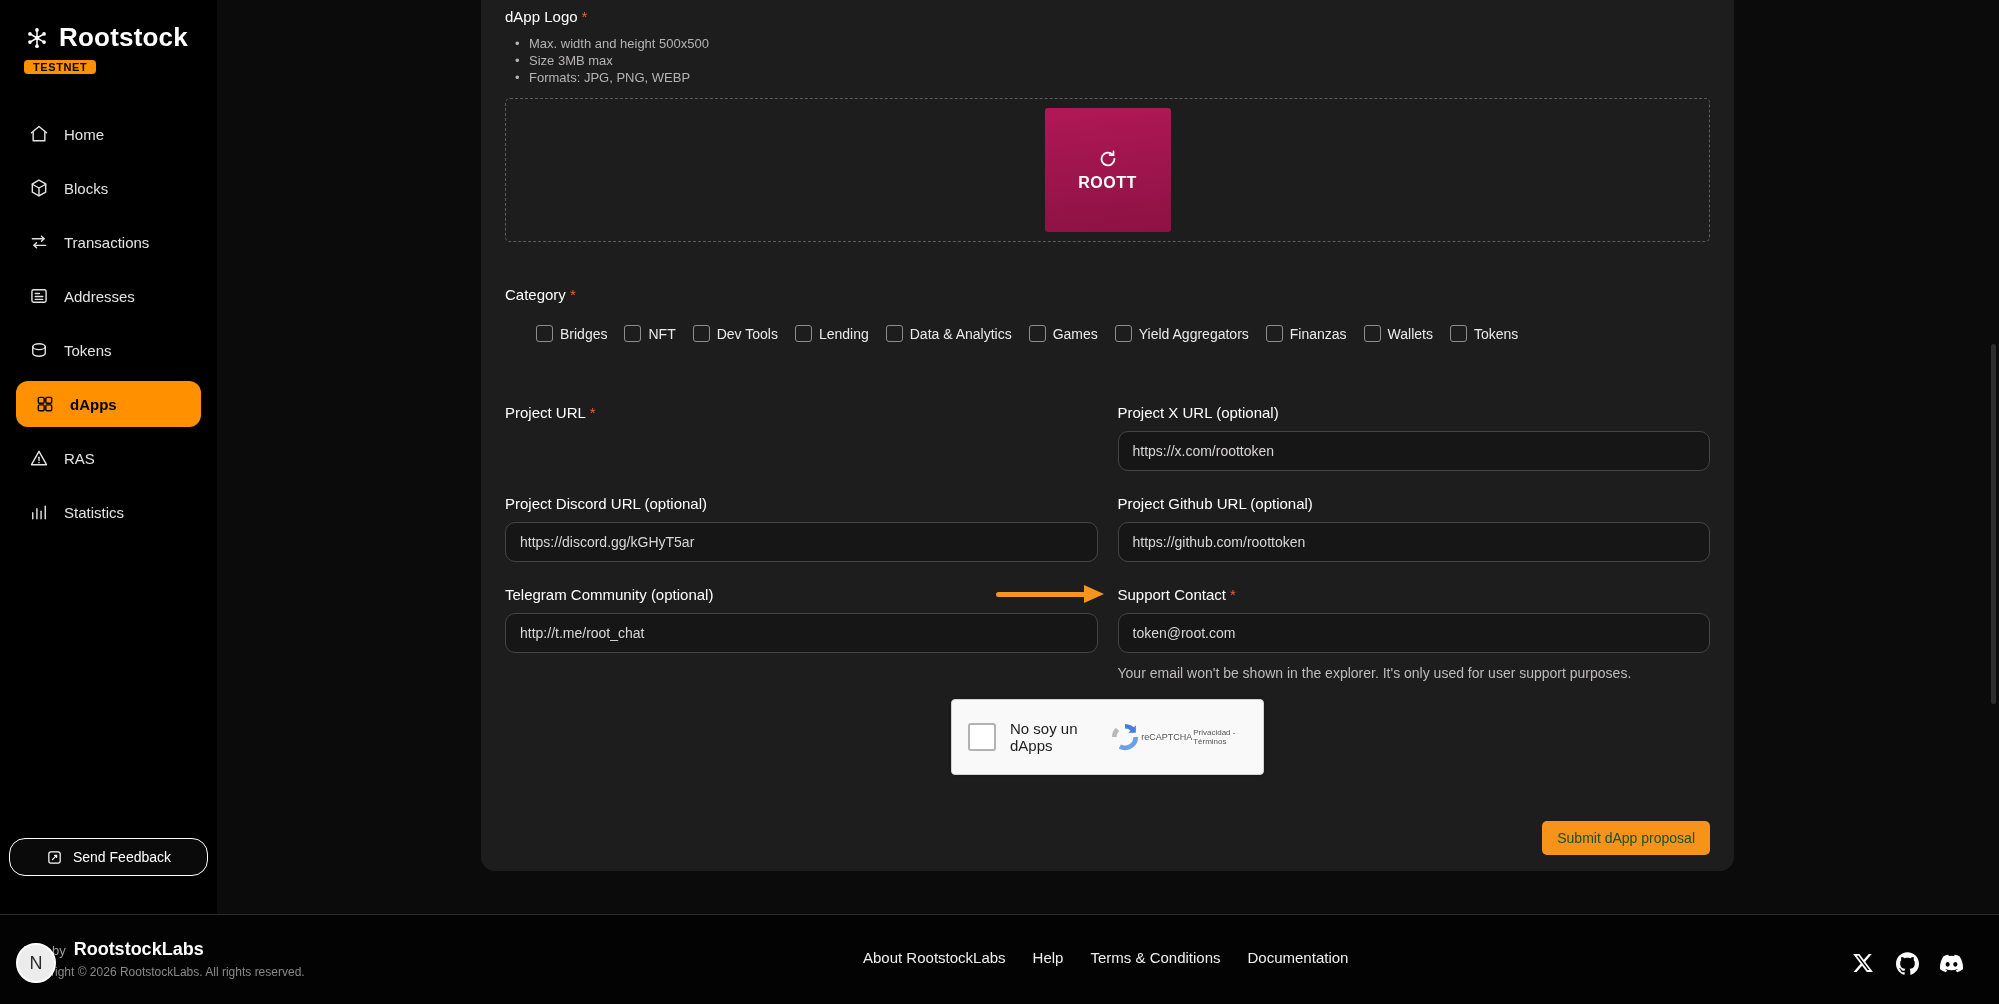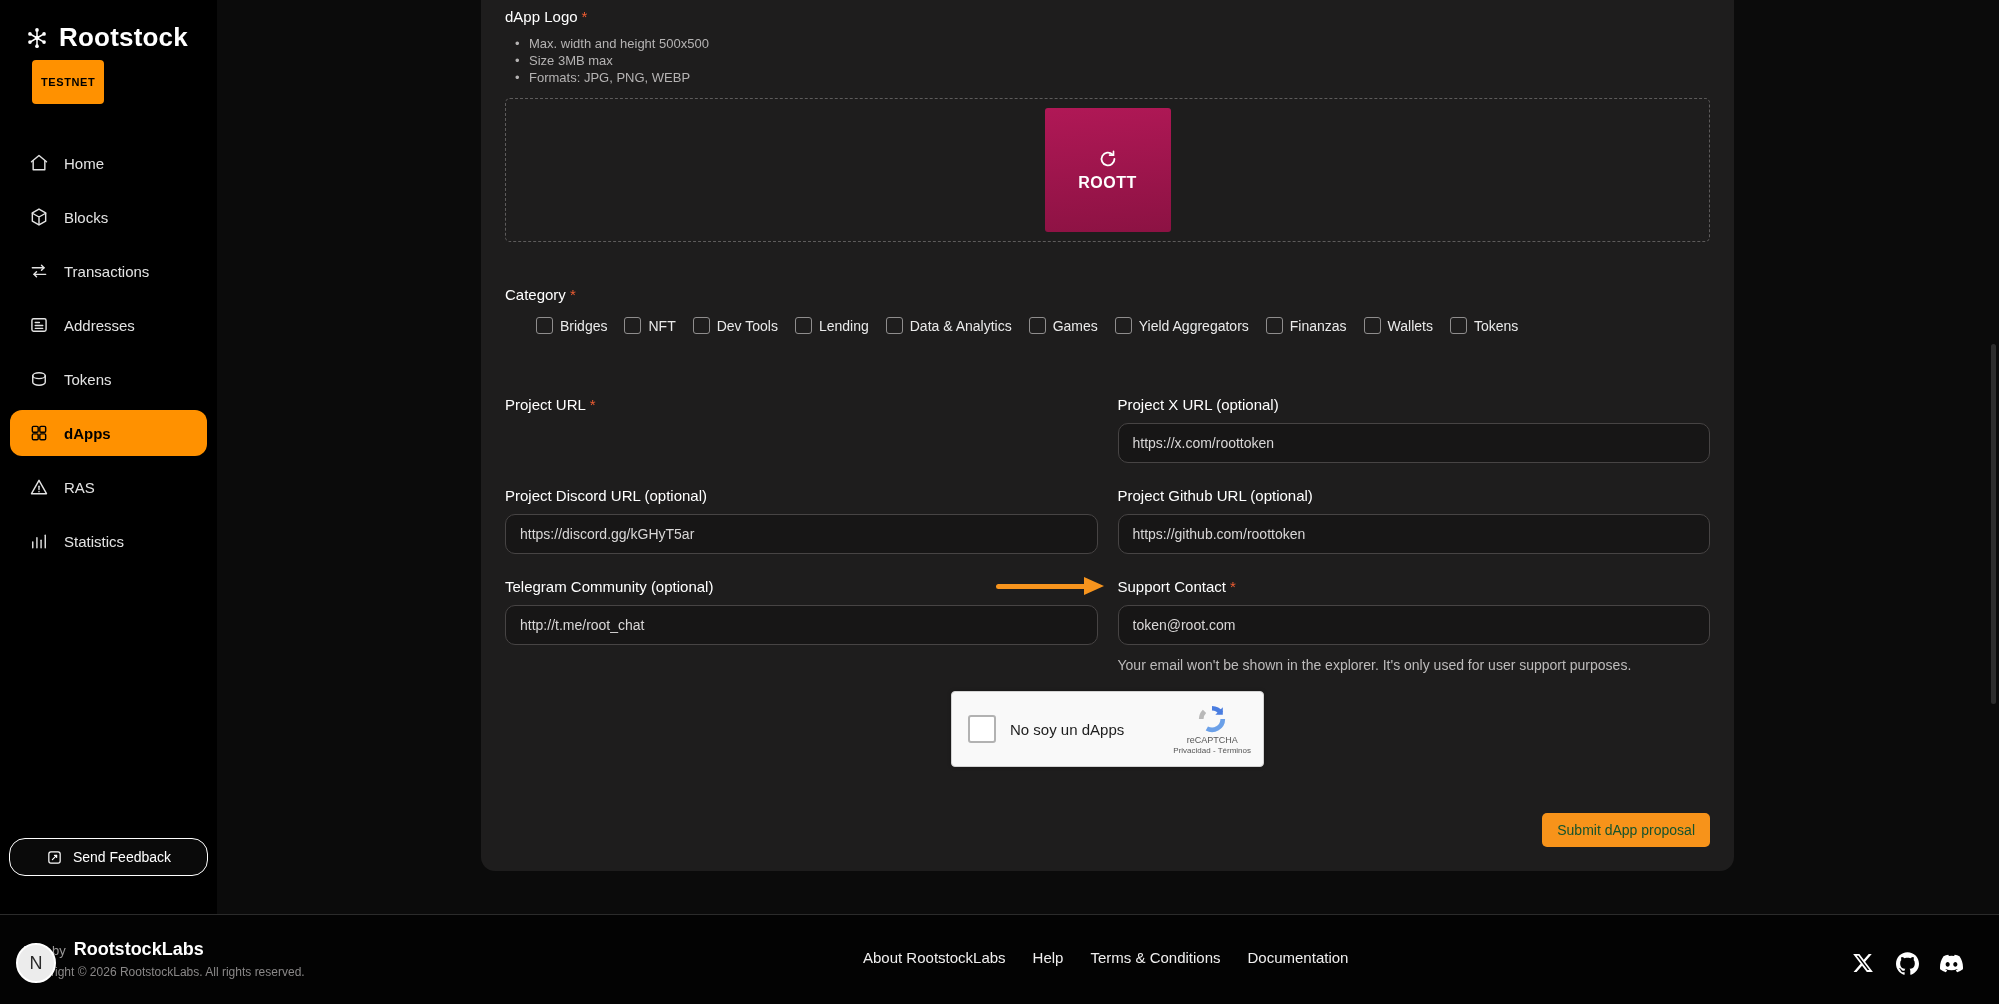--- a/index.html
+++ b/index.html
@@ -7,27 +7,27 @@
   .page { position:relative; width:1999px; height:1004px; background:#0b0b0b; overflow:hidden; }
 
   
   .top-region { display:flex; height:914px; }
   .sidebar { position:relative; width:217px; flex-shrink:0; background:#000; }
   .main { position:relative; flex:1; background:#0b0b0b; }
 
   
   .brand { display:flex; align-items:center; gap:9px; padding:22px 0 0 24px; }
   .brand-text { color:#fff; font-size:26px; font-weight:bold; letter-spacing:.2px; }
-  .testnet-badge { display:inline-block; margin:7px 0 0 32px; background:#ff9100; color:#000;
-    font-size:11px; font-weight:bold; letter-spacing:.6px; padding:16px 9px; border-radius:4px; }
+  .testnet-badge { display:inline-block; margin:7px 0 0 24px; background:#ff9100; color:#000;
+    font-size:11px; font-weight:bold; letter-spacing:.6px; padding:1px 9px; border-radius:4px; }
   .nav { margin-top:32px; }
   .nav-item { display:flex; align-items:center; gap:14px; height:54px; padding-left:28px;
     color:#e3e3e3; font-size:15px; cursor:pointer; }
   .nav-item .nav-icon { display:flex; width:22px; justify-content:center; }
-  .nav-item.active { background:#ff9100; color:#000; margin:4px 10px; padding-left:18px;
+  .nav-item.active { background:#ff9100; color:#000; margin:4px 16px; padding-left:18px;
     height:46px; border-radius:12px; font-weight:bold; }
   .feedback-btn { position:absolute; left:9px; right:9px; top:838px; height:38px;
     display:flex; align-items:center; justify-content:center; gap:10px;
     border:1.5px solid #fff; border-radius:16px; background:#0a0a0a; color:#fff;
     font-size:14px; cursor:pointer; }
 
   
   .card { position:absolute; left:264px; top:0; width:1253px; height:871px;
     background:#1e1d1d; border-radius:0 0 14px 14px; padding:8px 24px 0 24px; overflow:hidden; }
   .section-label { color:#fff; font-size:15px; }
@@ -36,21 +36,21 @@
   .logo-reqs li { color:#b5b3b3; font-size:13px; line-height:17px; padding-left:14px; position:relative; }
   .logo-reqs li::before { content:"•"; position:absolute; left:0; color:#b5b3b3; }
   .upload-area { margin-top:12px; height:144px; border:1px dashed #5d5b5b; border-radius:5px;
     display:flex; align-items:center; justify-content:center; }
   .logo-tile { width:126px; height:124px; border-radius:3px;
     background:linear-gradient(175deg,#b01856 0%,#8c1243 100%);
     display:flex; flex-direction:column; align-items:center; justify-content:center; gap:4px; }
   .logo-tile .tile-name { color:#fff; font-size:16px; font-weight:bold; letter-spacing:.5px; }
 
   .category-label { margin-top:44px; }
-  .category-row { margin-top:14px; display:flex; align-items:flex-end; gap:17px; flex-wrap:nowrap;padding-left:31px; }
+  .category-row { margin-top:22px; display:flex; align-items:flex-end; gap:17px; flex-wrap:nowrap;padding-left:31px; }
   .cat-option { display:flex; align-items:center; gap:7px; color:#eaeaea; font-size:14px;
     white-space:nowrap; cursor:pointer; }
   .cb { width:17px; height:17px; border:1.5px solid #8f8d8d; border-radius:3px; background:transparent; flex-shrink:0; }
 
   .fields-grid { margin-top:62px; display:grid; grid-template-columns:1fr 1fr;
     column-gap:20px; row-gap:24px; }
   .field { position:relative; }
   .field-label { color:#fff; font-size:15px; margin-bottom:10px; }
   .text-input { width:100%; height:40px; background:#171616; border:1px solid #474444;
     border-radius:10px; color:#d9d7d7; font-size:14px; padding:0 14px;
@@ -62,21 +62,21 @@
     background:#f7941d; border-radius:3px; }
   .annot-arrow .head { position:absolute; left:88px; top:0; width:0; height:0;
     border-left:20px solid #f7941d; border-top:9px solid transparent; border-bottom:9px solid transparent; }
 
   .captcha-box { margin:18px auto 0 auto; width:313px; height:76px; background:#f9f9f9;
     border:1px solid #d3d3d3; border-radius:4px; display:flex; align-items:center;
     box-shadow:0 0 4px rgba(0,0,0,.2); }
   .captcha-cb { width:28px; height:28px; background:#fff; border:2px solid #b2b2b2;
     border-radius:3px; margin-left:16px; cursor:pointer; flex-shrink:0; }
   .captcha-label { margin-left:14px; color:#1d1d1d; font-size:15px; }
-  .captcha-brandcol { margin-left:auto; margin-right:12px; display:flex; flex-direction:column;
+  .captcha-brandcol { margin-left:auto; margin-right:12px; display:flex; flex-direction:row;
     align-items:center; gap:1px; }
   .captcha-brand { color:#555; font-size:9px; }
   .captcha-links { color:#555; font-size:8px; }
 
   .submit-row { margin-top:46px; text-align:right; }
   .submit-btn { background:#f7931a; border:none; border-radius:5px; color:#14532d;
     font-size:14px; padding:9px 15px; cursor:pointer; font-family:"Liberation Sans", sans-serif; }
 
   
   .footer { position:relative; height:90px; background:#030303; border-top:1px solid #2b2b2b; }

